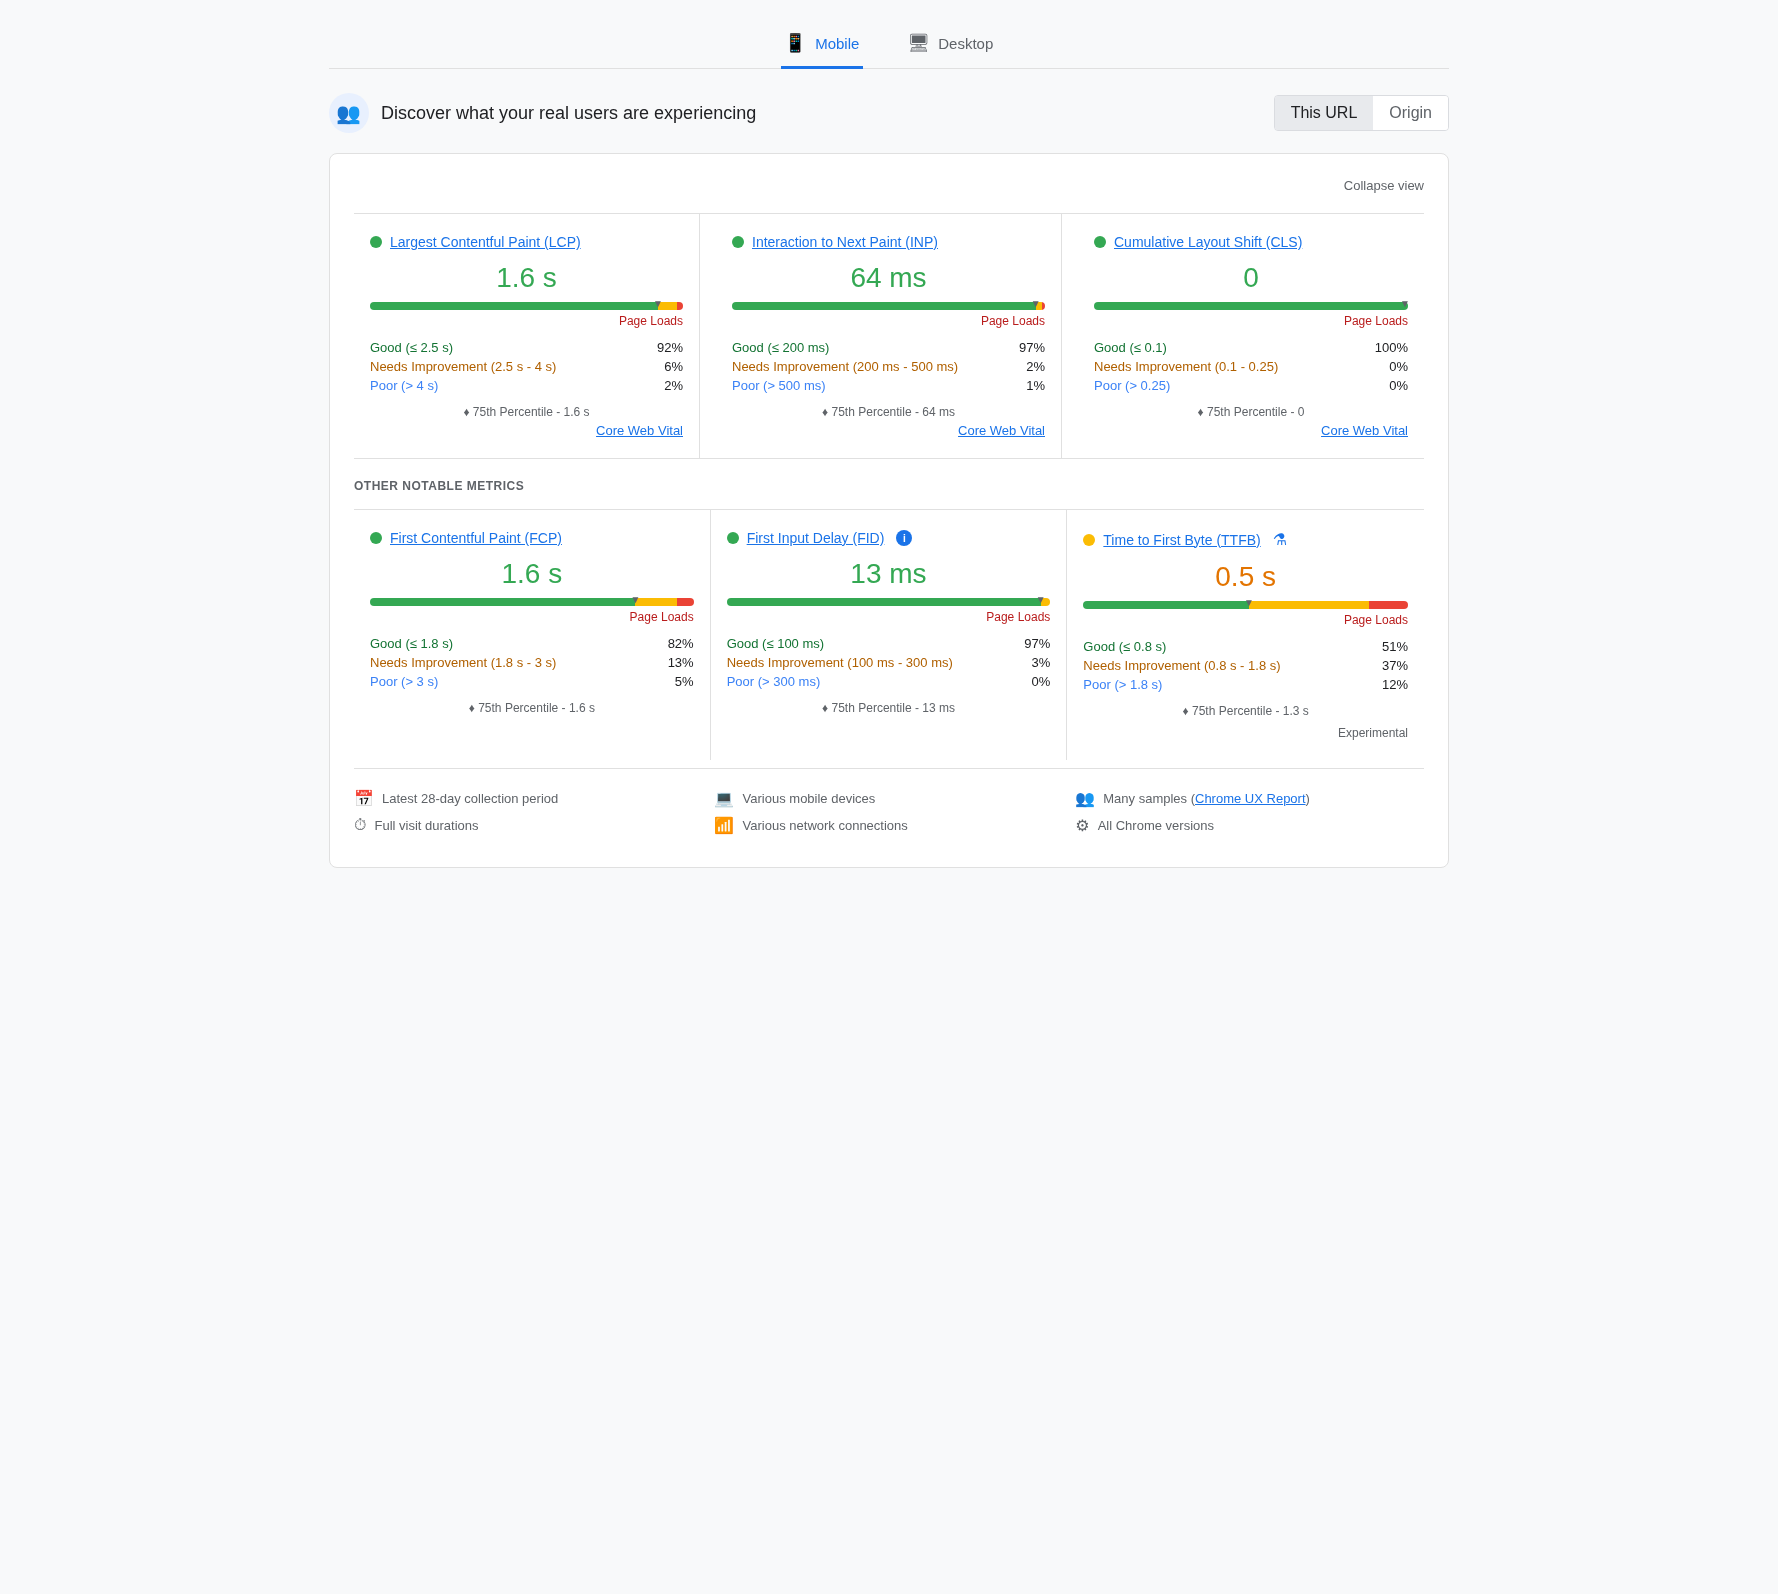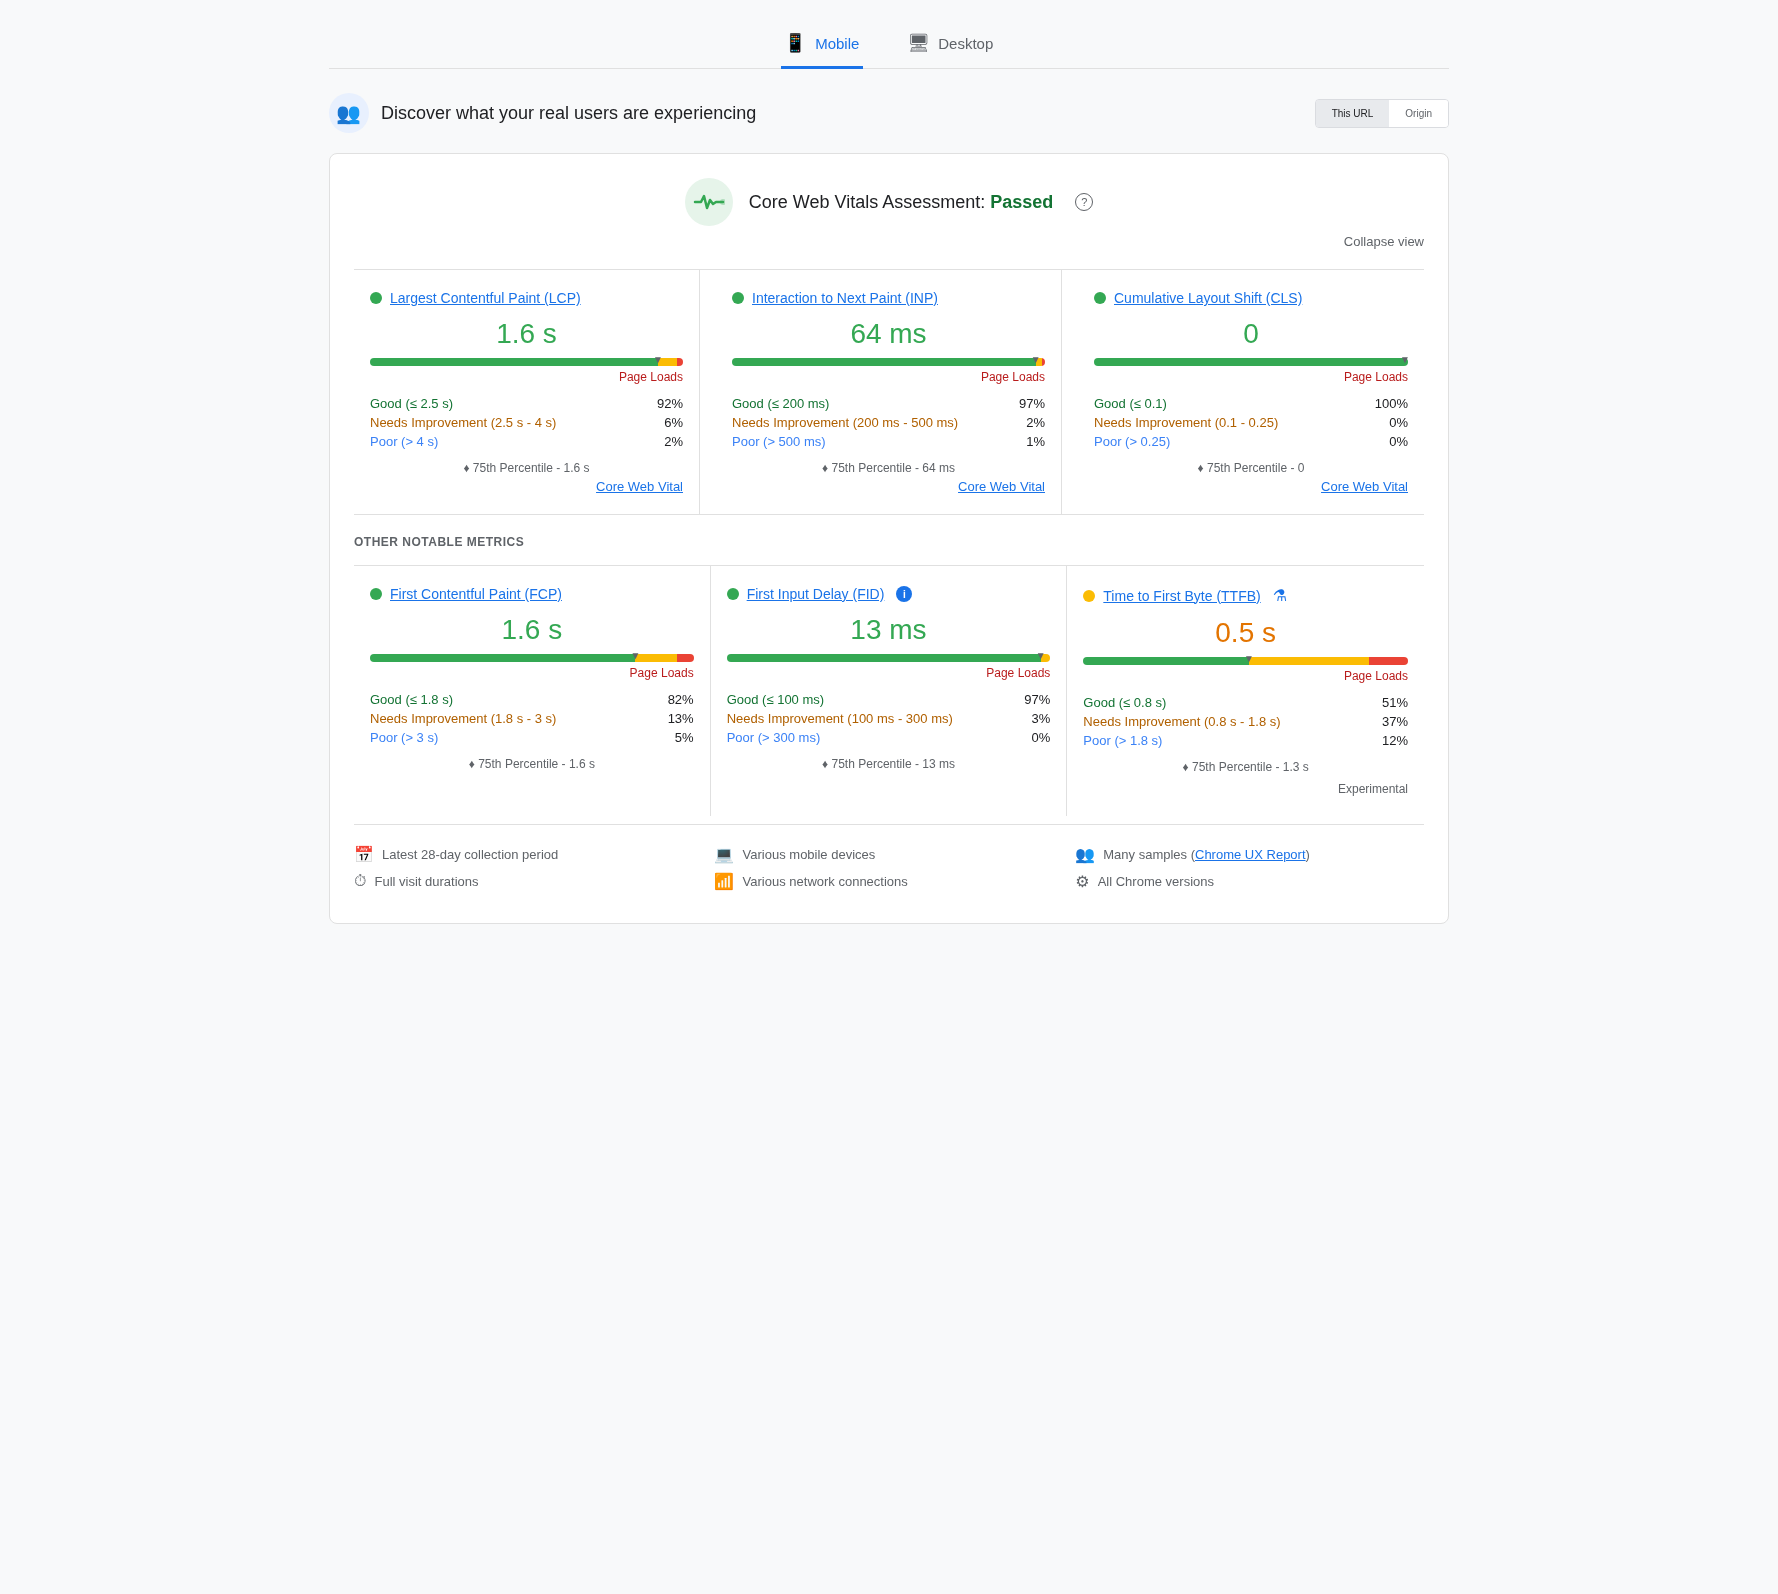--- a/index.html
+++ b/index.html
@@ -70,21 +70,21 @@
       color: #202124;
     }
     .url-toggle {
       display: flex;
       border: 1px solid #dadce0;
       border-radius: 4px;
       overflow: hidden;
     }
     .url-toggle-btn {
       padding: 8px 16px;
-      font-size: 10px;
+      font-size: 16px;
       cursor: pointer;
       background: white;
       border: none;
       color: #5f6368;
     }
     .url-toggle-btn.active {
       background: #e8eaed;
       color: #202124;
       font-weight: 500;
     }
@@ -324,33 +324,20 @@
       <h2 class="header-title">Discover what your real users are experiencing</h2>
     </div>
     <div class="url-toggle">
       <button class="url-toggle-btn active">This URL</button>
       <button class="url-toggle-btn">Origin</button>
     </div>
   </div>
 
   <div class="main-card">
 
-    <div class="assessment-header">
-      <div class="pulse-icon">
-        <svg width="32" height="20" viewBox="0 0 32 20" fill="none">
-          <path d="M2 10 L8 10 L11 4 L14 16 L17 8 L20 12 L23 10 L30 10" stroke="#34a853" stroke-width="2.5" stroke-linecap="round" stroke-linejoin="round" fill="none"></path>
-          <circle cx="30" cy="10" r="3" fill="#34a853" opacity="0.3"></circle>
-        </svg>
-      </div>
-      <span class="assessment-title">
-        <span>Core Web Vitals Assessment:</span>
-        <span class="assessment-status">Passed</span>
-      </span>
-      <span class="question-icon">?</span>
-    </div>
 
     <div class="collapse-row">Collapse view</div>
 
     <div class="metrics-grid">
 
       <div class="metric-cell">
         <div class="metric-title-row">
           <div class="dot dot-green"></div>
           <span class="metric-link">Largest Contentful Paint (LCP)</span>
         </div>

